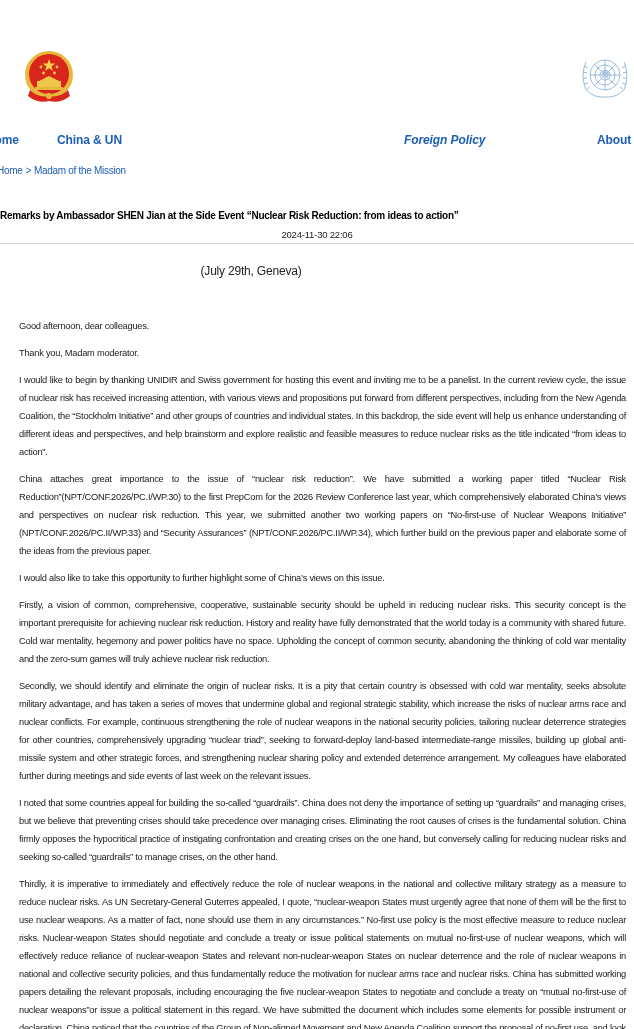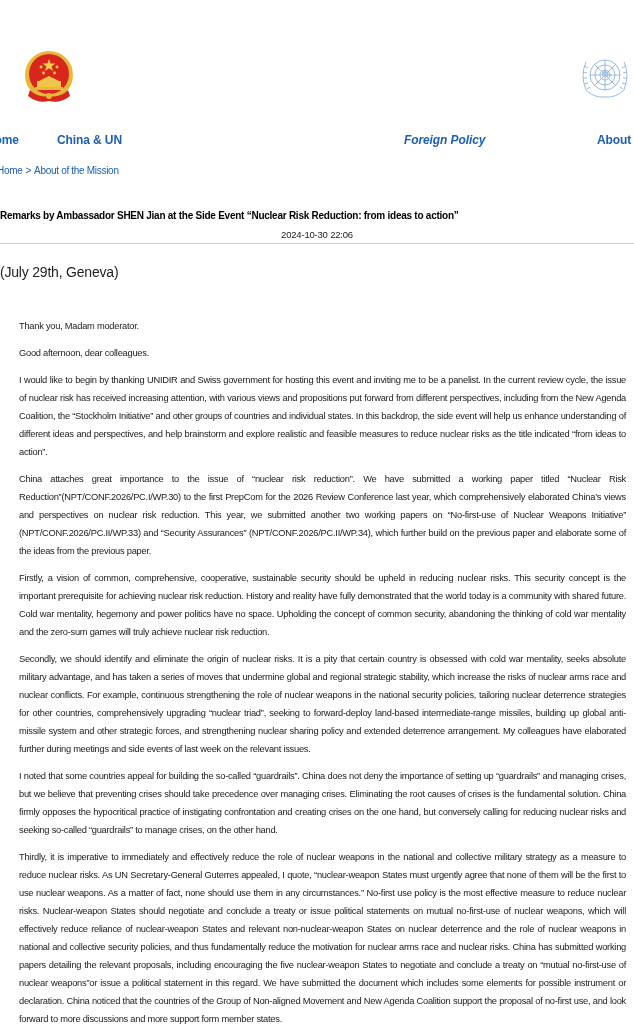--- a/index.html
+++ b/index.html
@@ -52,21 +52,21 @@
     .article-date {
       position: absolute; top: 229px; left: 0; width: 634px;
       text-align: center; font-size: 9.5px; color: #222; letter-spacing: -0.2px;
     }
     .divider {
       position: absolute; top: 243px; left: 0; width: 634px; height: 1px;
       background: #cfcfcf;
     }
     .dateline {
       position: absolute; top: 264px; left: 0; width: 502px;
-      text-align: left; font-size: 14px; color: #222; letter-spacing: -0.2px;
+      text-align: center; font-size: 12px; color: #222; letter-spacing: -0.2px;
     }
 
     
     .body {
       position: absolute; top: 317px; left: 19px; width: 607px;
       font-size: 9.3px; line-height: 18px; color: #1a1a1a;
       letter-spacing: -0.25px;
     }
     .body p {
       margin: 0 0 9px 0;
@@ -121,32 +121,33 @@
 
   <nav class="nav">
     <a class="nav-item" style="left:-14px;">Home</a>
     <a class="nav-item" style="left:45px;margin-left:12px;">China &amp; UN</a>
     <a class="nav-item" style="left:404px;font-style:italic;">Foreign Policy</a>
     <a class="nav-item" style="left:515px;margin-top:40px;">Archives</a>
     <a class="nav-item" style="left:597px;">About Us</a>
   </nav>
 
   <div class="breadcrumb">
-    <a>Home</a><span class="sep">&gt;</span><a>About of the Mission</a>
+    <a>Home</a><span class="sep">&gt;</span><a>Madam of the Mission</a>
   </div>
 
   <h1 class="article-title" style="margin:0;">Remarks by Ambassador SHEN Jian at the Side Event “Nuclear Risk Reduction: from ideas to action”</h1>
-  <div class="article-date">2024-10-30 22:06</div>
+  <div class="article-date">2024-11-30 22:06</div>
   <div class="divider"></div>
   <div class="dateline">(July 29th, Geneva)</div>
 
   <div class="body">
+    <p>Good afternoon, dear colleagues.</p>
     <p>Thank you, Madam moderator.</p>
-    <p>Good afternoon, dear colleagues.</p>
     <p>I would like to begin by thanking UNIDIR and Swiss government for hosting this event and inviting me to be a panelist. In the current review cycle, the issue of nuclear risk has received increasing attention, with various views and propositions put forward from different perspectives, including from the New Agenda Coalition, the “Stockholm Initiative” and other groups of countries and individual states. In this backdrop, the side event will help us enhance understanding of different ideas and perspectives, and help brainstorm and explore realistic and feasible measures to reduce nuclear risks as the title indicated “from ideas to action”.</p>
     <p>China attaches great importance to the issue of “nuclear risk reduction”. We have submitted a working paper titled “Nuclear Risk Reduction”(NPT/CONF.2026/PC.I/WP.30) to the first PrepCom for the 2026 Review Conference last year, which comprehensively elaborated China’s views and perspectives on nuclear risk reduction. This year, we submitted another two working papers on “No-first-use of Nuclear Weapons Initiative” (NPT/CONF.2026/PC.II/WP.33) and “Security Assurances” (NPT/CONF.2026/PC.II/WP.34), which further build on the previous paper and elaborate some of the ideas from the previous paper.</p>
+    <p>I would also like to take this opportunity to further highlight some of China’s views on this issue.</p>
     <p>Firstly, a vision of common, comprehensive, cooperative, sustainable security should be upheld in reducing nuclear risks. This security concept is the important prerequisite for achieving nuclear risk reduction. History and reality have fully demonstrated that the world today is a community with shared future. Cold war mentality, hegemony and power politics have no space. Upholding the concept of common security, abandoning the thinking of cold war mentality and the zero-sum games will truly achieve nuclear risk reduction.</p>
     <p>Secondly, we should identify and eliminate the origin of nuclear risks. It is a pity that certain country is obsessed with cold war mentality, seeks absolute military advantage, and has taken a series of moves that undermine global and regional strategic stability, which increase the risks of nuclear arms race and nuclear conflicts. For example, continuous strengthening the role of nuclear weapons in the national security policies, tailoring nuclear deterrence strategies for other countries, comprehensively upgrading “nuclear triad”, seeking to forward-deploy land-based intermediate-range missiles, building up global anti-missile system and other strategic forces, and strengthening nuclear sharing policy and extended deterrence arrangement. My colleagues have elaborated further during meetings and side events of last week on the relevant issues.</p>
     <p>I noted that some countries appeal for building the so-called “guardrails”. China does not deny the importance of setting up “guardrails” and managing crises, but we believe that preventing crises should take precedence over managing crises. Eliminating the root causes of crises is the fundamental solution. China firmly opposes the hypocritical practice of instigating confrontation and creating crises on the one hand, but conversely calling for reducing nuclear risks and seeking so-called “guardrails” to manage crises, on the other hand.</p>
     <p>Thirdly, it is imperative to immediately and effectively reduce the role of nuclear weapons in the national and collective military strategy as a measure to reduce nuclear risks. As UN Secretary-General Guterres appealed, I quote, “nuclear-weapon States must urgently agree that none of them will be the first to use nuclear weapons. As a matter of fact, none should use them in any circumstances.” No-first use policy is the most effective measure to reduce nuclear risks. Nuclear-weapon States should negotiate and conclude a treaty or issue political statements on mutual no-first-use of nuclear weapons, which will effectively reduce reliance of nuclear-weapon States and relevant non-nuclear-weapon States on nuclear deterrence and the role of nuclear weapons in national and collective security policies, and thus fundamentally reduce the motivation for nuclear arms race and nuclear risks. China has submitted working papers detailing the relevant proposals, including encouraging the five nuclear-weapon States to negotiate and conclude a treaty on “mutual no-first-use of nuclear weapons”or issue a political statement in this regard. We have submitted the document which includes some elements for possible instrument or declaration. China noticed that the countries of the Group of Non-aligned Movement and New Agenda Coalition support the proposal of no-first use, and look forward to more discussions and more support form member states.</p>
   </div>
 
 </div>
 
 </body></html>

